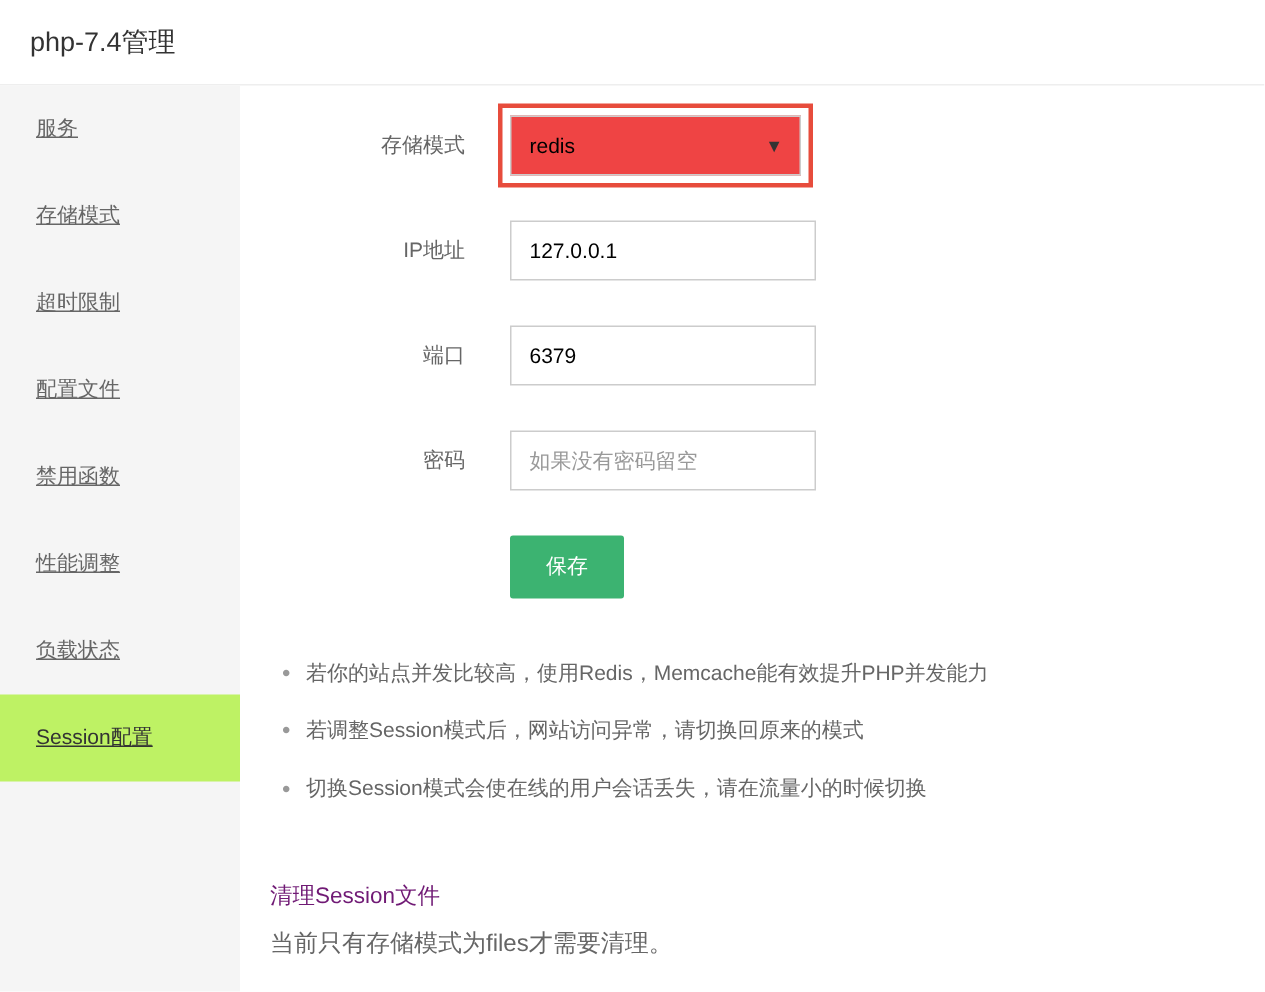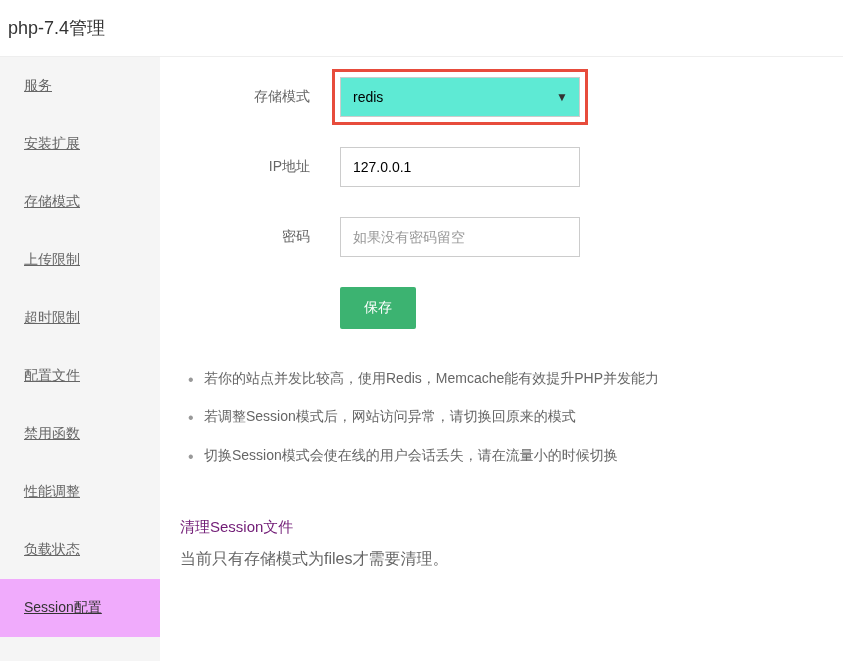--- a/index.html
+++ b/index.html
@@ -10,21 +10,21 @@
     body {
       font-family: -apple-system, BlinkMacSystemFont, "Segoe UI", "PingFang SC", "Hiragino Sans GB", "Microsoft YaHei", sans-serif;
       font-size: 14px;
       color: #333;
       background: #fff;
       width: 843px;
       height: 661px;
       overflow: hidden;
     }
     .header {
-      padding: 16px 8px;
+      padding: 16px 20px;
       font-size: 18px;
       color: #333;
       border-bottom: 1px solid #eee;
     }
     .container {
       display: flex;
       height: calc(100% - 56px);
     }
     .sidebar {
       width: 160px;
@@ -32,21 +32,21 @@
       overflow-y: auto;
     }
     .sidebar-item {
       padding: 20px 24px;
       color: #666;
       cursor: pointer;
       font-size: 14px;
       text-decoration: underline;
     }
     .sidebar-item.active {
-      background: #f0abfc;
+      background: #bef264;
       color: #333;
     }
     .content {
       flex: 1;
       padding: 20px 0 0 0;
       overflow-y: auto;
     }
     .form-row {
       display: flex;
       align-items: center;
@@ -65,45 +65,45 @@
     .highlight-box {
       position: absolute;
       top: -8px;
       left: -8px;
       right: -8px;
       bottom: -8px;
       border: 3px solid #e74c3c;
       pointer-events: none;
     }
     .select-control {
-      width: 240px;
+      width: 194px;
       height: 40px;
       padding: 8px 12px;
       border: 1px solid #ccc;
       font-size: 14px;
-      background: #5eead4;
+      background: #ef4444;
       appearance: none;
       -webkit-appearance: none;
       cursor: pointer;
     }
     .select-wrapper {
       position: relative;
       display: inline-block;
     }
     .select-arrow {
       position: absolute;
       right: 12px;
       top: 50%;
       transform: translateY(-50%);
       pointer-events: none;
       font-size: 12px;
       color: #333;
     }
     .input-control {
-      width: 240px;
+      width: 204px;
       height: 40px;
       padding: 8px 12px;
       border: 1px solid #ccc;
       font-size: 14px;
       background: #fff;
     }
     .input-control::placeholder {
       color: #999;
     }
     .btn-save {
@@ -155,27 +155,21 @@
 <div class="header">
   <span>php-7.4管理</span>
 </div>
 
 <div class="container">
   <div class="sidebar">
     <div class="sidebar-item">
       <span>服务</span>
     </div>
     <div class="sidebar-item">
-      <span>安装扩展</span>
-    </div>
-    <div class="sidebar-item">
       <span>存储模式</span>
-    </div>
-    <div class="sidebar-item">
-      <span>上传限制</span>
     </div>
     <div class="sidebar-item">
       <span>超时限制</span>
     </div>
     <div class="sidebar-item">
       <span>配置文件</span>
     </div>
     <div class="sidebar-item">
       <span>禁用函数</span>
     </div>
@@ -204,20 +198,26 @@
       </div>
     </div>
 
     <div class="form-row">
       <div class="form-label">IP地址</div>
       <div class="form-control-wrap">
         <input type="text" class="input-control" value="127.0.0.1" style="">
       </div>
     </div>
 
+    <div class="form-row">
+      <div class="form-label">端口</div>
+      <div class="form-control-wrap">
+        <input type="text" class="input-control" value="6379" style="">
+      </div>
+    </div>
 
     <div class="form-row">
       <div class="form-label">密码</div>
       <div class="form-control-wrap">
         <input type="text" class="input-control" placeholder="如果没有密码留空" style="">
       </div>
     </div>
 
     <div class="form-row">
       <div class="form-label"></div>

